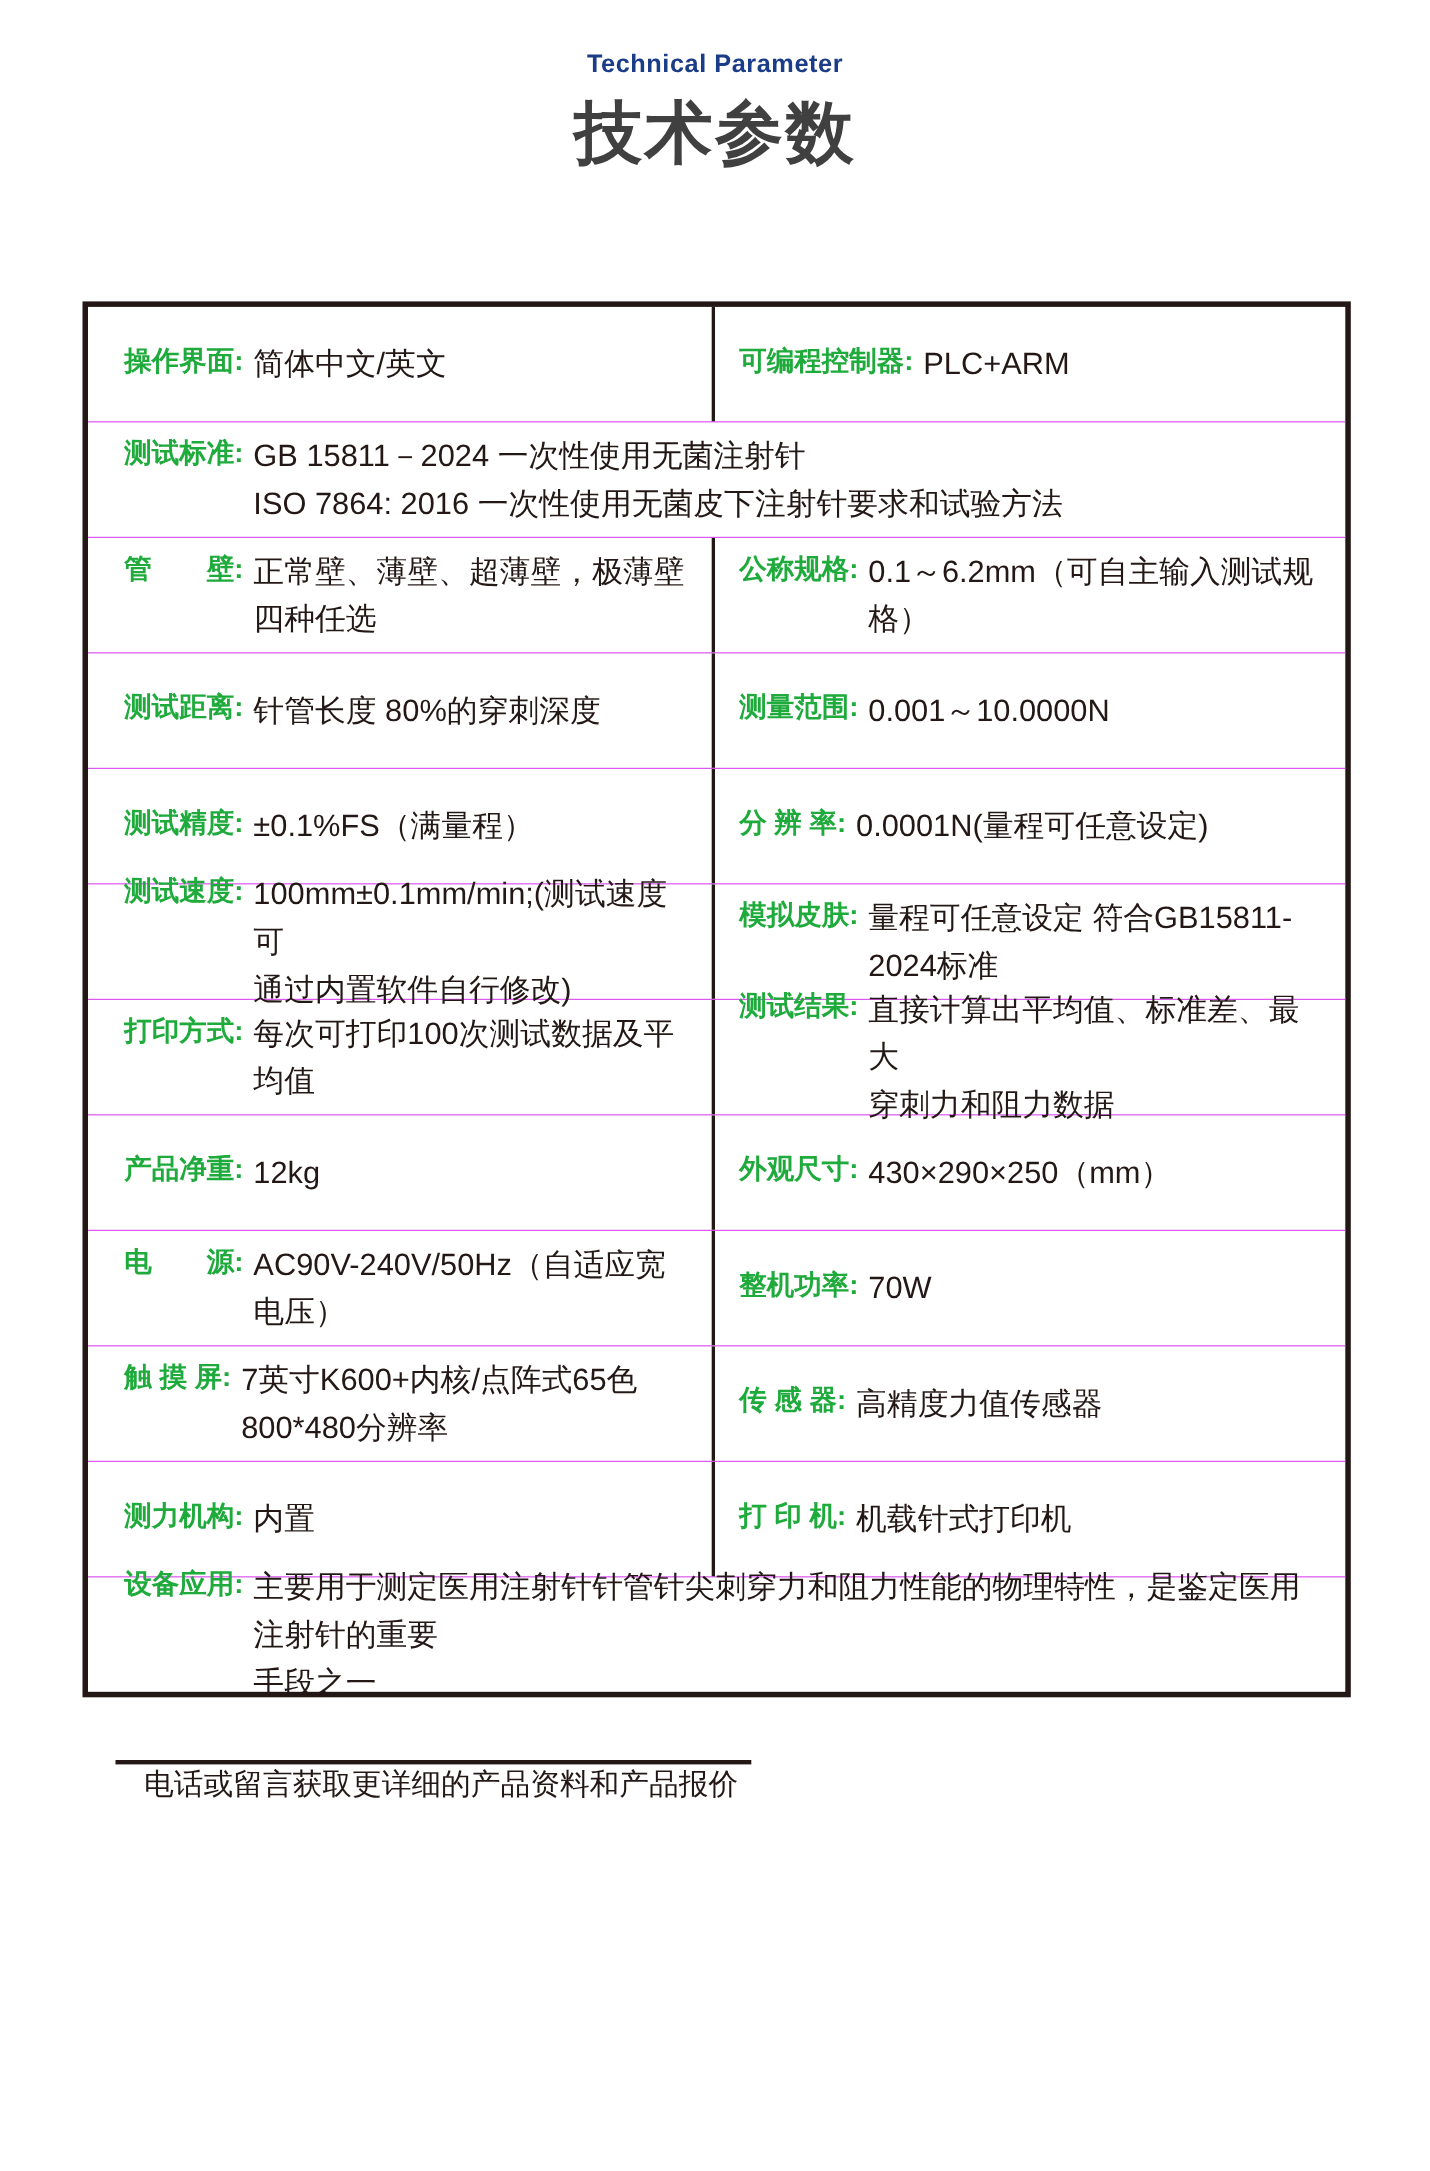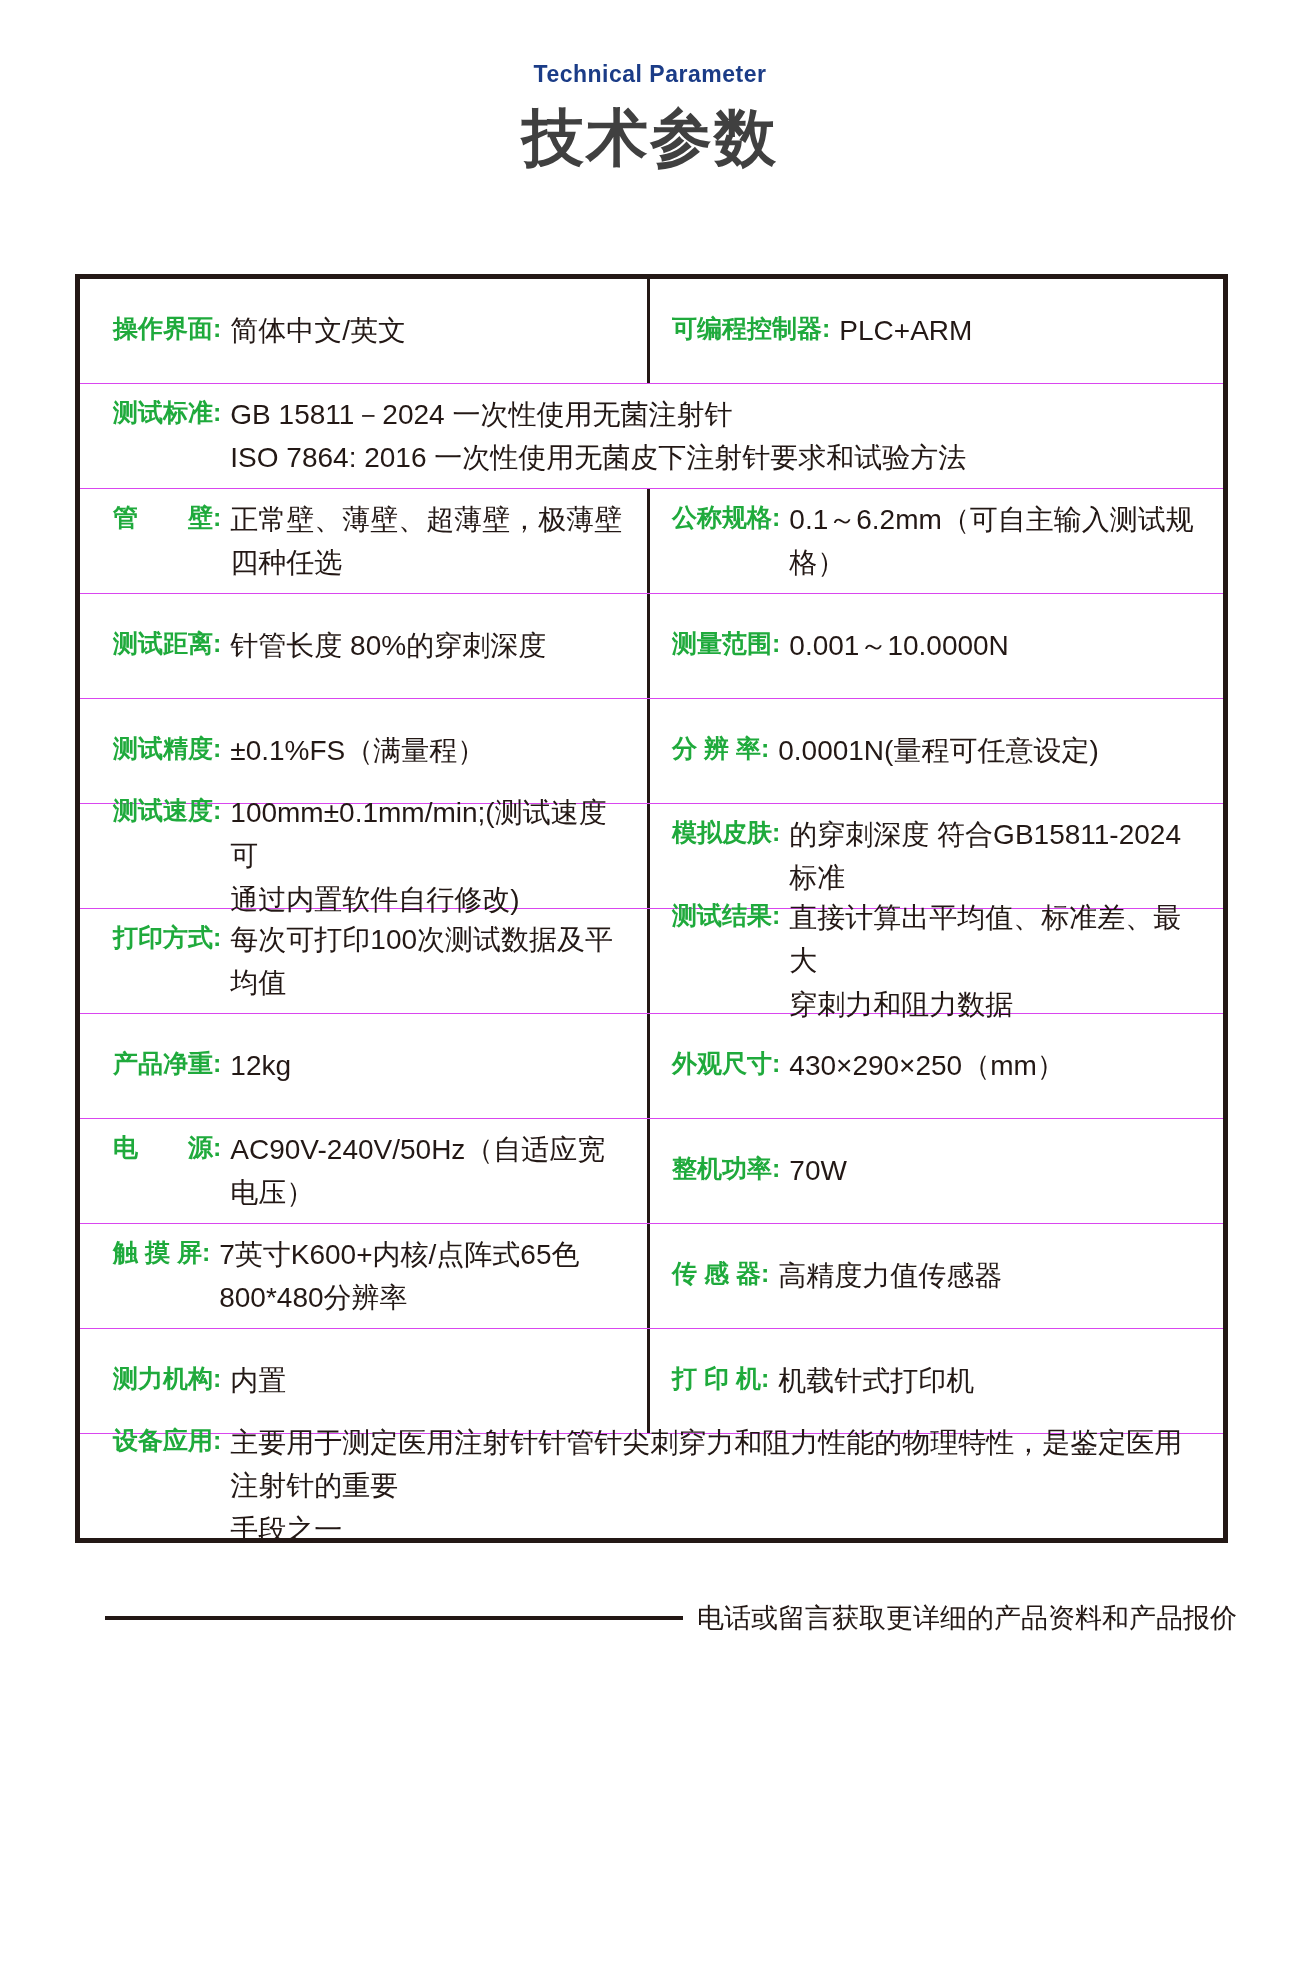--- a/index.html
+++ b/index.html
@@ -5,21 +5,21 @@
   html,body { margin:0; padding:0; }
   body {
     width:1300px; height:1974px;
     background:#ffffff;
     position:relative;
     font-family:"Liberation Sans","DejaVu Sans",sans-serif;
     color:#231815;
   }
   .header { text-align:center; }
   .subtitle {
-    padding-top:61px;
+    padding-top:44px;
     font-size:23px;
     font-weight:bold;
     color:#1b3c87;
     letter-spacing:0.5px;
   }
   .title {
     margin-top:8px;
     font-size:62px;
     font-weight:bold;
     color:#404040;
@@ -63,20 +63,21 @@
     color:#231815;
     white-space:pre-line;
     margin-left:9px;
   }
   .footer {
     position:absolute;
     left:105px; top:1600px;
     height:36px;
     display:flex;
     align-items:center;
+    flex-direction:column;
   }
   .footer-line {
     width:578px; height:4px;
     background:#231815;
     flex:none;
   }
   .footer-text {
     margin-left:14px;
     font-size:27px;
     font-weight:500;
@@ -168,21 +169,21 @@
     <div class="cell left">
       <div class="pair">
         <span class="label">测试速度:</span>
         <span class="value">100mm±0.1mm/min;(测试速度可
 通过内置软件自行修改)</span>
       </div>
     </div>
     <div class="cell right">
       <div class="pair">
         <span class="label">模拟皮肤:</span>
-        <span class="value">的穿刺深度 符合GB15811-2024标准</span>
+        <span class="value">量程可任意设定 符合GB15811-2024标准</span>
       </div>
     </div>
   </div>
 
   <div class="row">
     <div class="cell left">
       <div class="pair">
         <span class="label">打印方式:</span>
         <span class="value">每次可打印100次测试数据及平均值</span>
       </div>

